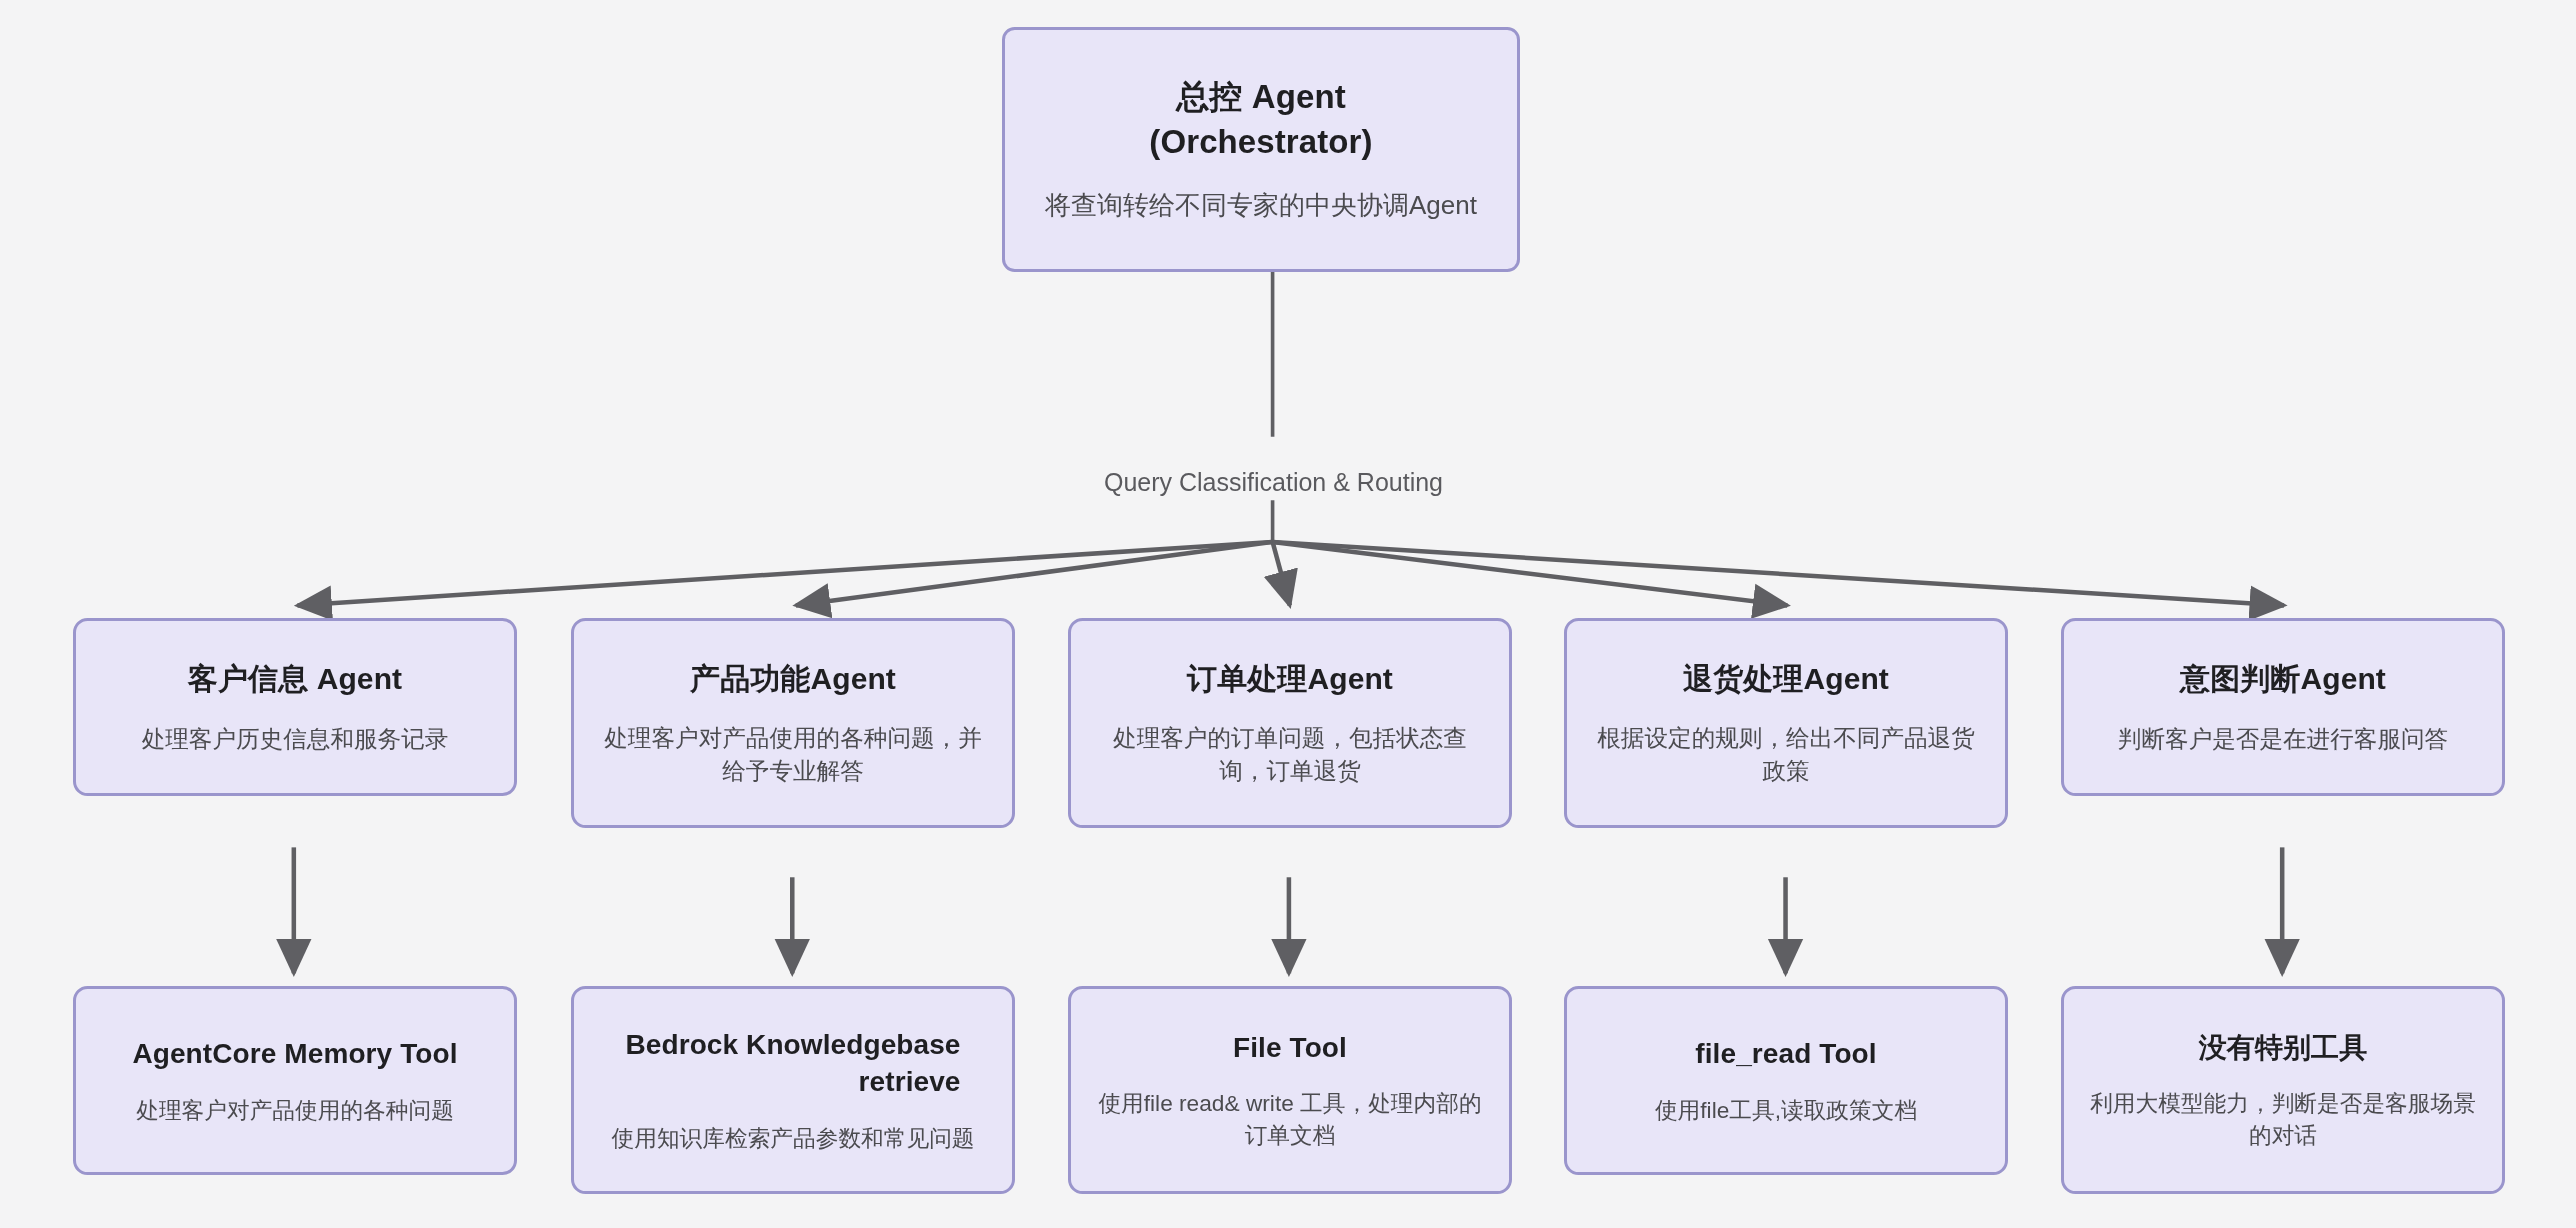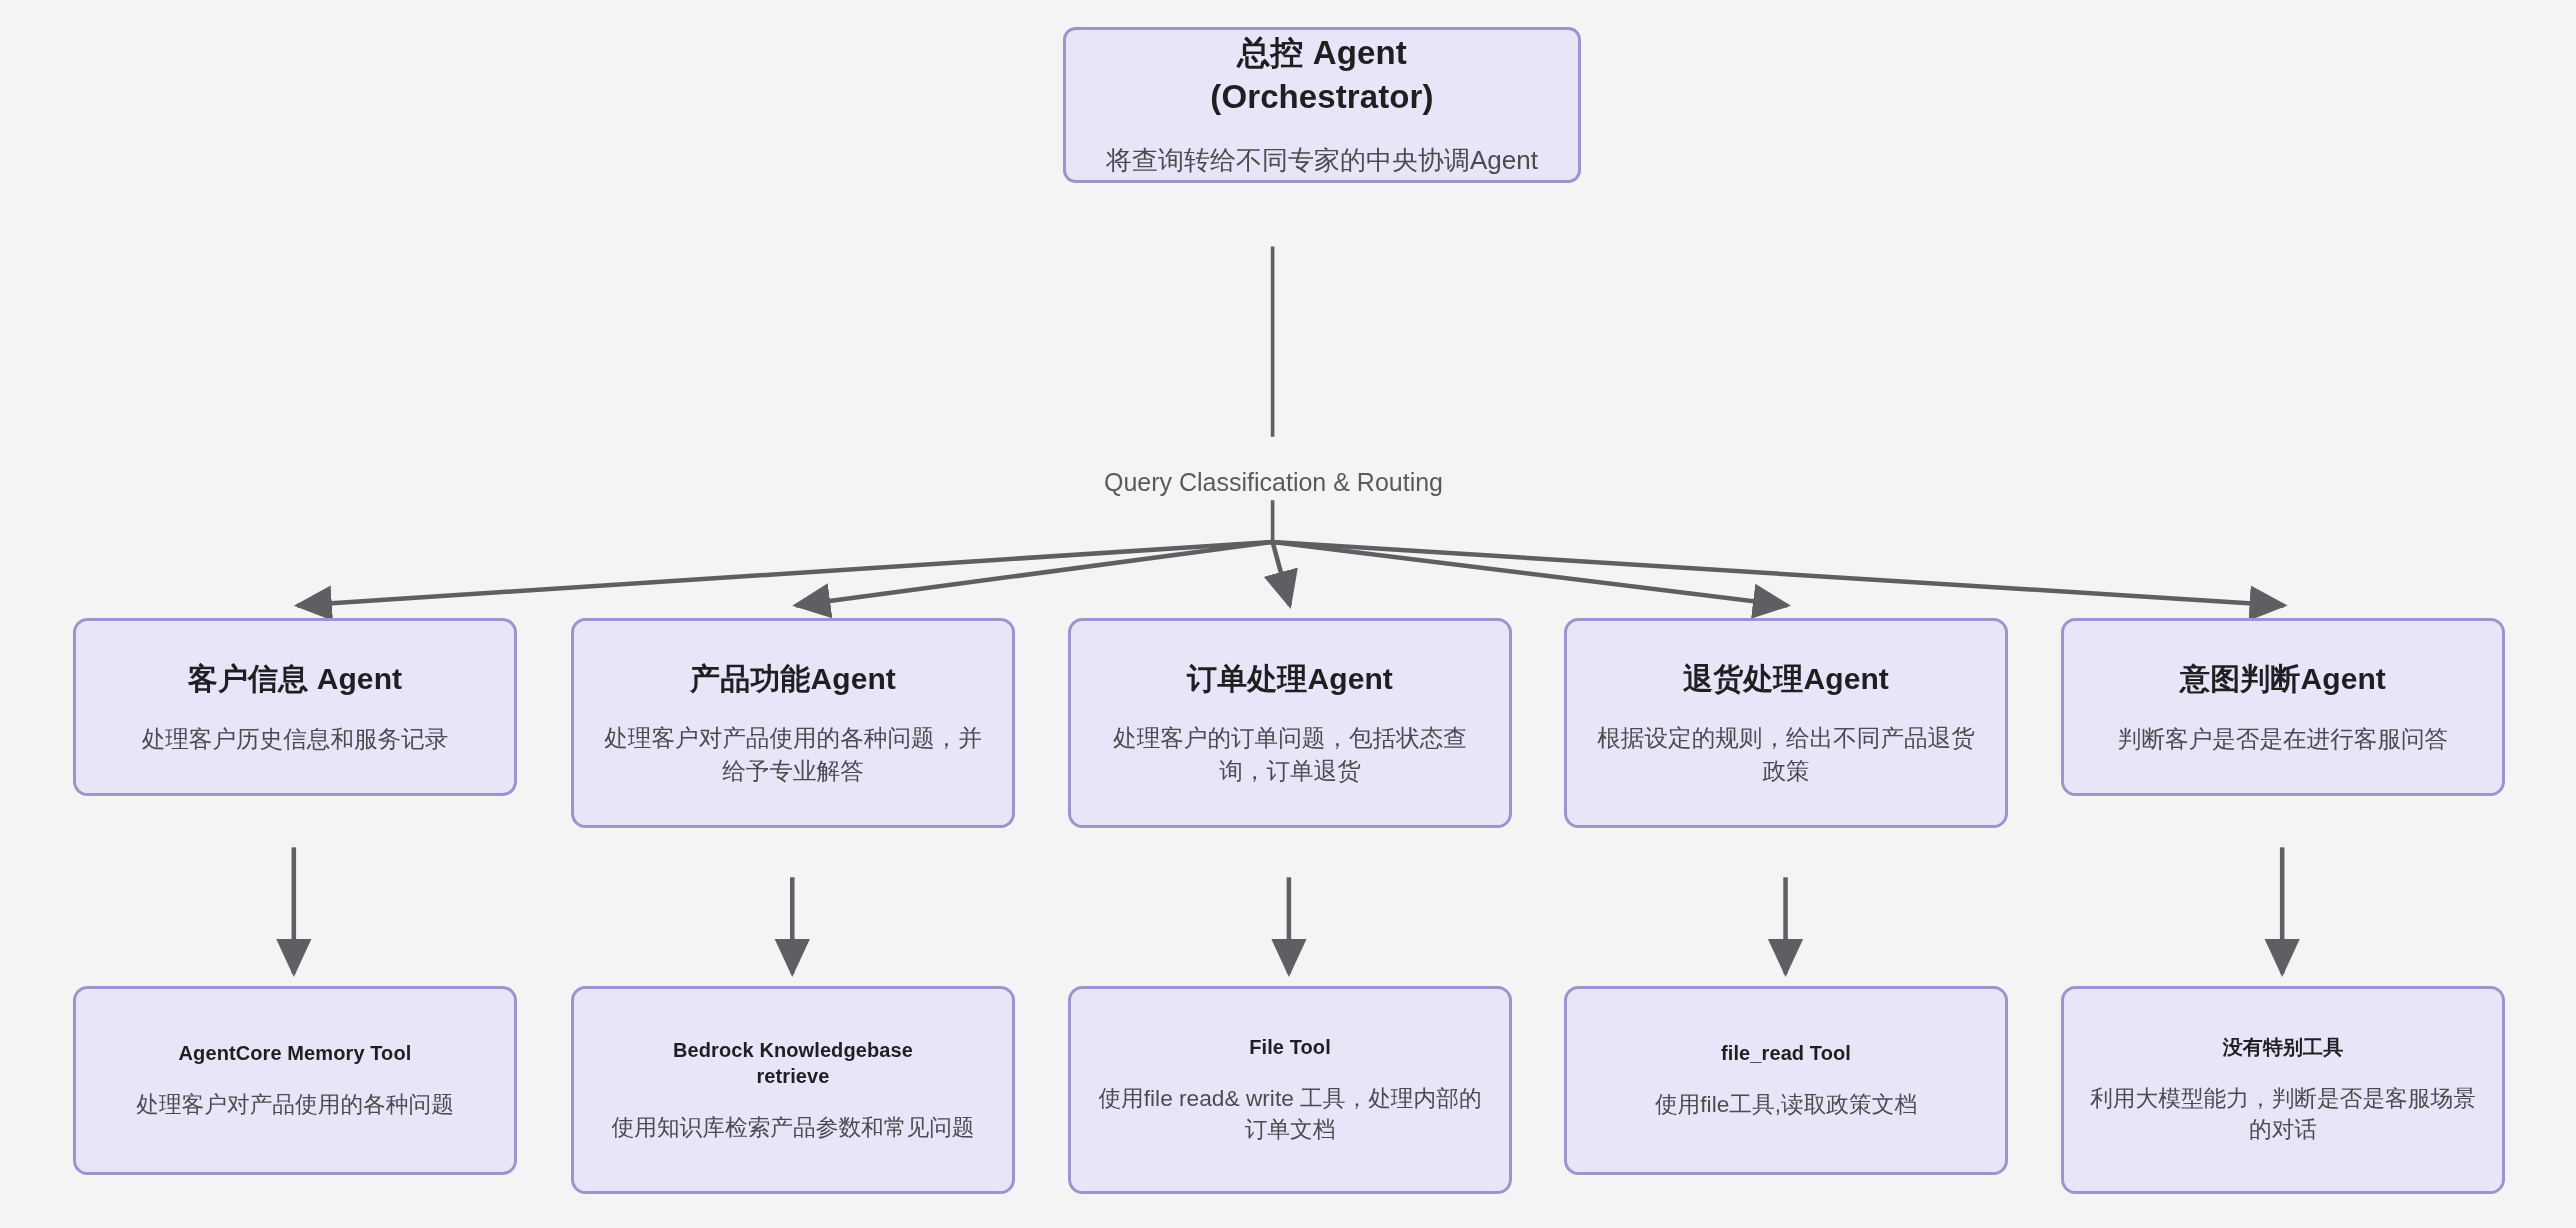--- a/index.html
+++ b/index.html
@@ -43,35 +43,35 @@
     color: #1f1f22;
     line-height: 1.34;
     letter-spacing: 0.1px;
   }
   .node .desc {
     color: #4b4b4f;
     line-height: 1.38;
   }
   
   .node.root {
-    left: 1063px;
+    left: 1002px;
     top: 27px;
     width: 518px;
-    height: 156px;
+    height: 245px;
     border-radius: 12.7px;
   }
   .node.root .title { font-size: 33px; }
   .node.root .desc  { font-size: 26px; margin-top: 24px; }
 
   
   .node.agent .title { font-size: 30px; }
   .node.agent .desc  { font-size: 23.6px; margin-top: 23.6px; }
 
   
-  .node.tool .title { font-size: 20px; }
+  .node.tool .title { font-size: 28px; text-align: right; }
   .node.tool .desc  { font-size: 22.7px; margin-top: 22px; }
 
   .agent-0 { left: 73px;   top: 618px; width: 444px; height: 178px; }
   .agent-1 { left: 571px;  top: 618px; width: 444px; height: 210px; }
   .agent-2 { left: 1068px; top: 618px; width: 444px; height: 210px; }
   .agent-3 { left: 1564px; top: 618px; width: 444px; height: 210px; }
   .agent-4 { left: 2061px; top: 618px; width: 444px; height: 178px; }
 
   .tool-0 { left: 73px;   top: 986px; width: 444px; height: 189px; }
   .tool-1 { left: 571px;  top: 986px; width: 444px; height: 208px; }

